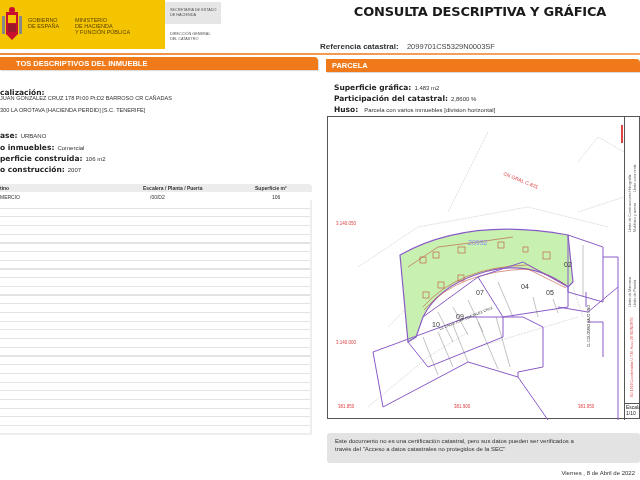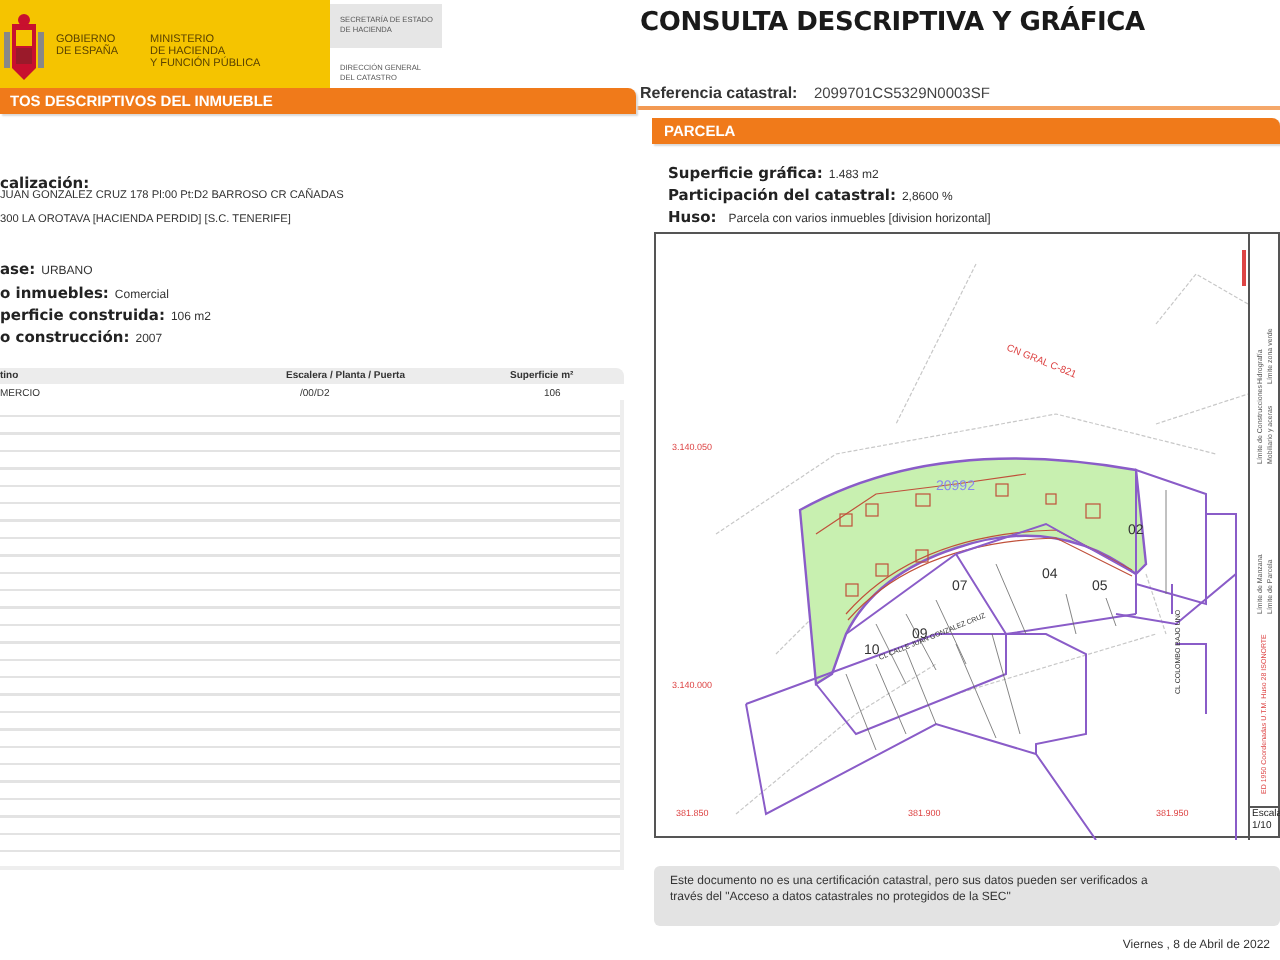--- a/index.html
+++ b/index.html
@@ -8,30 +8,30 @@
 
     
     .gov-banner { position: absolute; left: 0; top: 0; width: 165px; height: 49px; background: #f5c400; }
     .coat { position: absolute; left: 2px; top: 6px; width: 20px; height: 36px; }
     .gov-text { position: absolute; left: 28px; top: 17px; font-size: 5.5px; line-height: 6px; color: #5a4200; text-transform: uppercase; }
     .min-text { position: absolute; left: 75px; top: 17px; font-size: 5.5px; line-height: 6px; color: #5a4200; text-transform: uppercase; }
     .sec-box { position: absolute; left: 165px; top: 2px; width: 56px; height: 22px; background: #e6e6e6; }
     .sec-text { position: absolute; left: 170px; top: 8px; font-size: 3.8px; line-height: 4.5px; color: #555; text-transform: uppercase; }
     .dir-text { position: absolute; left: 170px; top: 32px; font-size: 3.8px; line-height: 4.5px; color: #555; text-transform: uppercase; }
 
-    .main-title { position: absolute; left: 320px; top: 4px; width: 320px; font-family: "DejaVu Sans", sans-serif; font-weight: bold; font-size: 13px; line-height: 16px; color: #1a1a1a; letter-spacing: -0.2px; }
+    .main-title { position: absolute; left: 320px; top: 4px; width: 320px; text-align: center; font-family: "DejaVu Sans", sans-serif; font-weight: bold; font-size: 13px; line-height: 16px; color: #1a1a1a; letter-spacing: -0.2px; }
     .ref-line { position: absolute; left: 320px; top: 42px; width: 320px; text-align: left; font-size: 8px; color: #333; }
     .ref-label { font-weight: bold; margin-right: 6px; }
     .ref-value { font-size: 7.5px; color: #444; }
 
     .orange-rule { position: absolute; left: 0; top: 53px; width: 640px; height: 2px; background: linear-gradient(to right, #f08a3a, #f5a86a); }
 
     
     .section-bar { position: absolute; height: 13px; background: #f07a1a; border-radius: 0 4px 0 0; color: #fff; font-size: 7.5px; font-weight: bold; line-height: 13px; padding-left: 6px; box-shadow: 1px 1px 1px #d8d8d8; }
-    .bar-left { left: 0; top: 44px; width: 318px; padding-left: 5px; }
+    .bar-left { left: 0; top: 57px; width: 318px; padding-left: 16px; }
     .bar-right { left: 326px; top: 59px; width: 314px; }
 
     
     .lbl { font-weight: bold; font-family: "DejaVu Sans", sans-serif; font-size: 7.5px; color: #222; }
     .val { font-size: 6px; color: #333; margin-left: 3px; }
     .field { position: absolute; left: 0; white-space: nowrap; }
     .addr { position: absolute; left: 0; font-size: 5.6px; color: #333; white-space: nowrap; }
 
     .constr-title { position: absolute; left: 0; top: 174px; font-family: "DejaVu Sans", sans-serif; font-weight: bold; font-size: 8px; color: #222; margin-top: 48px; }
     .table { position: absolute; left: 0; top: 184px; width: 312px; height: 50px; }

